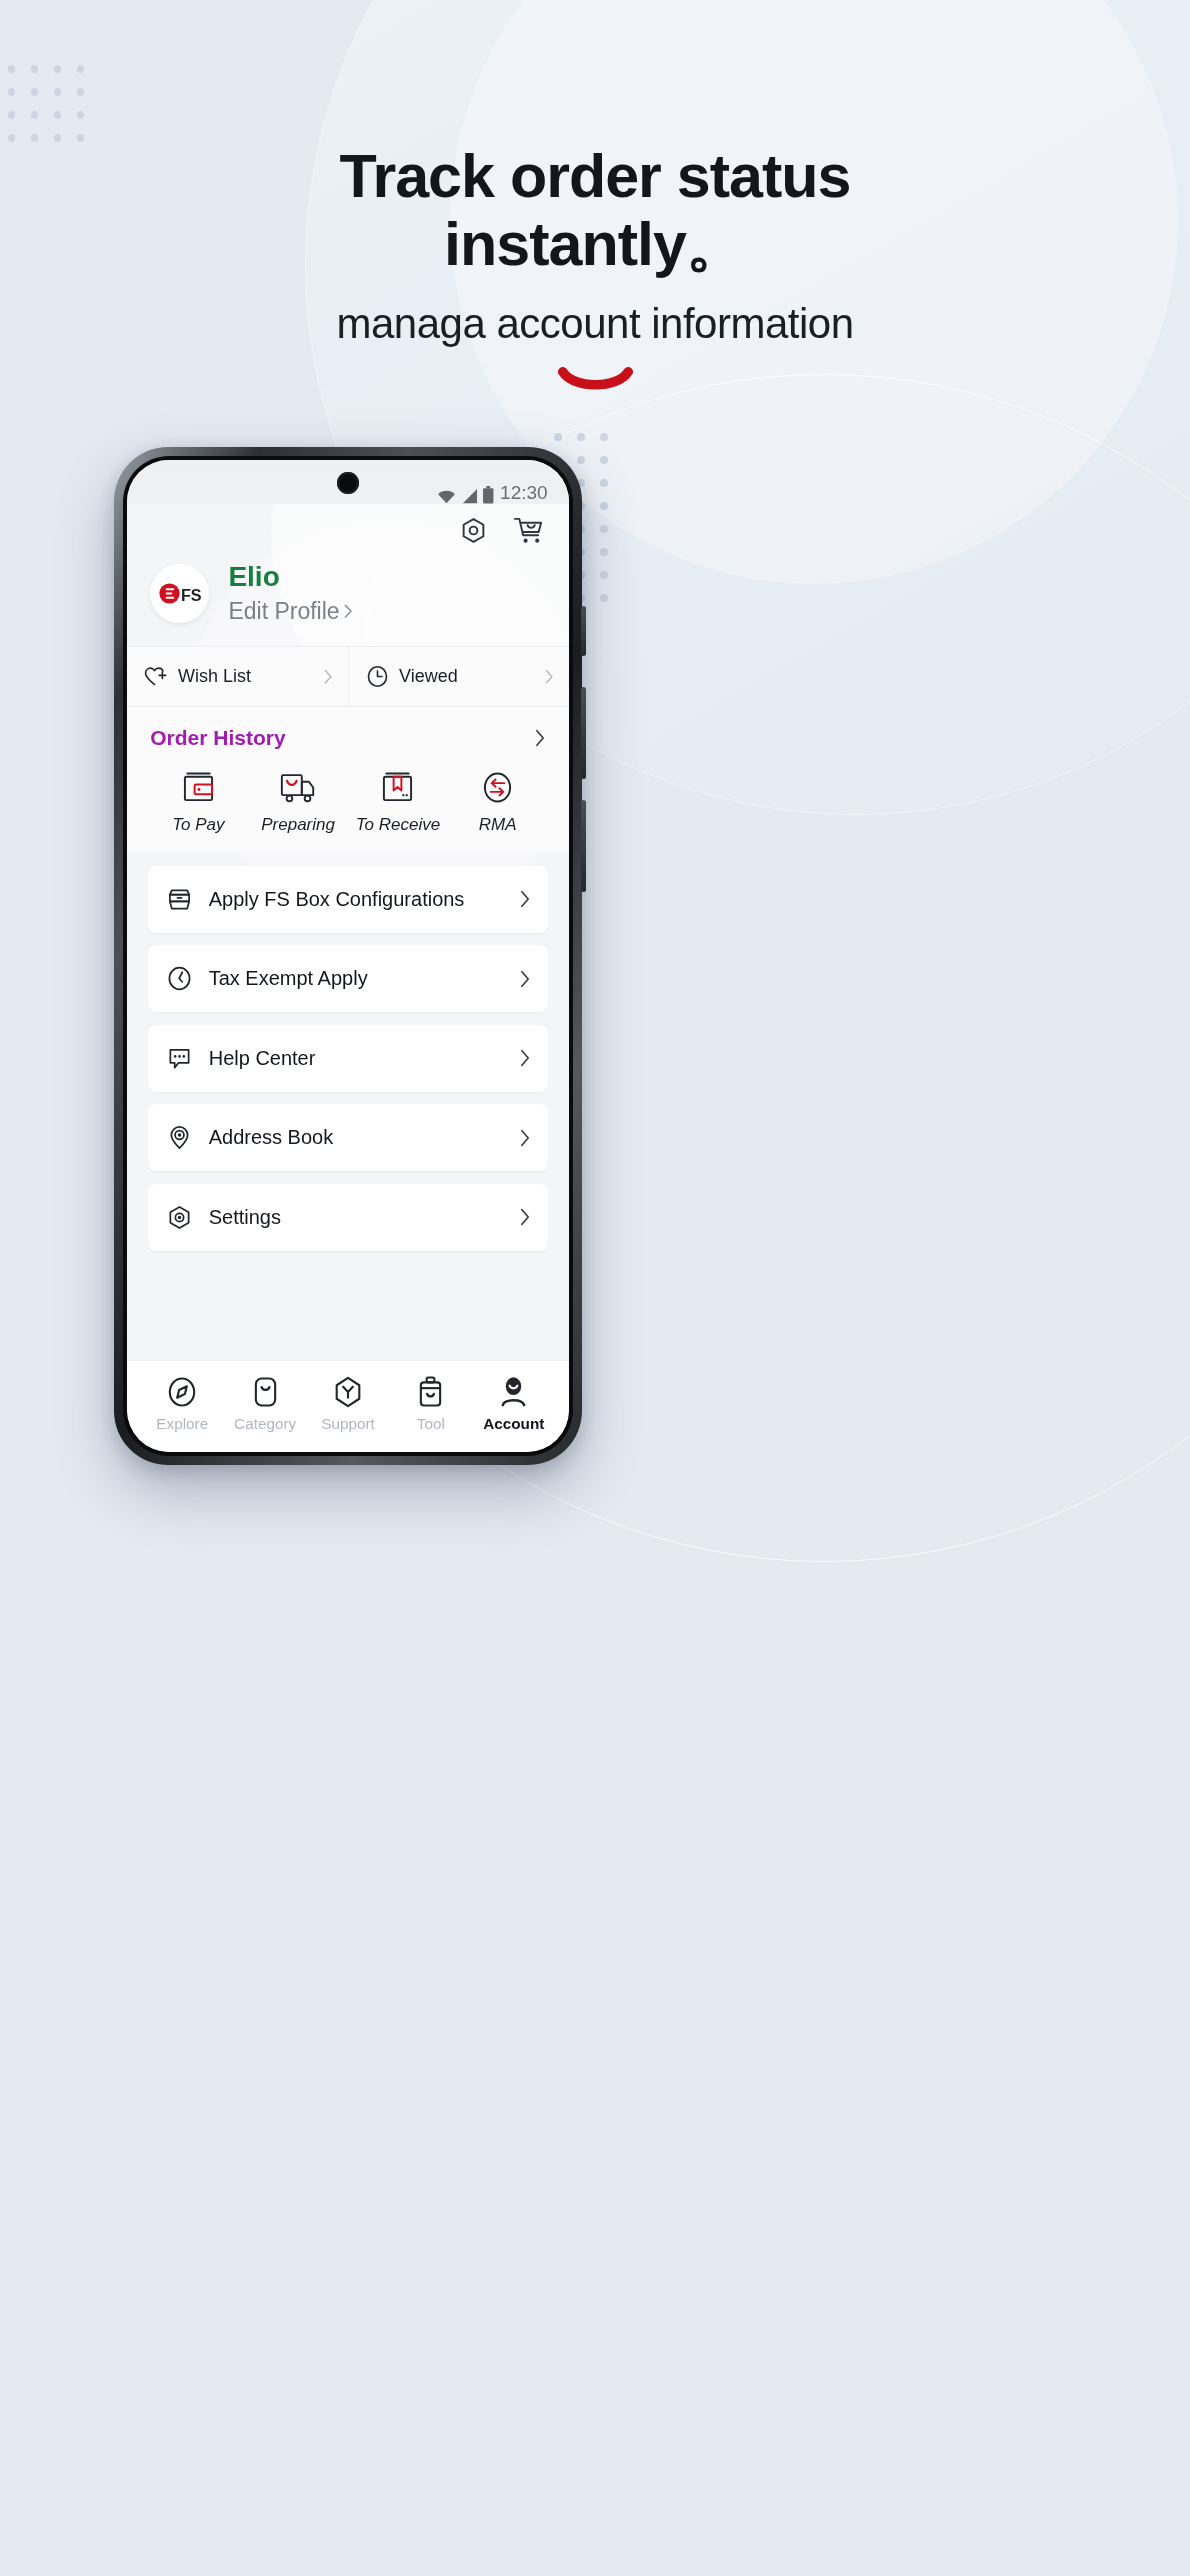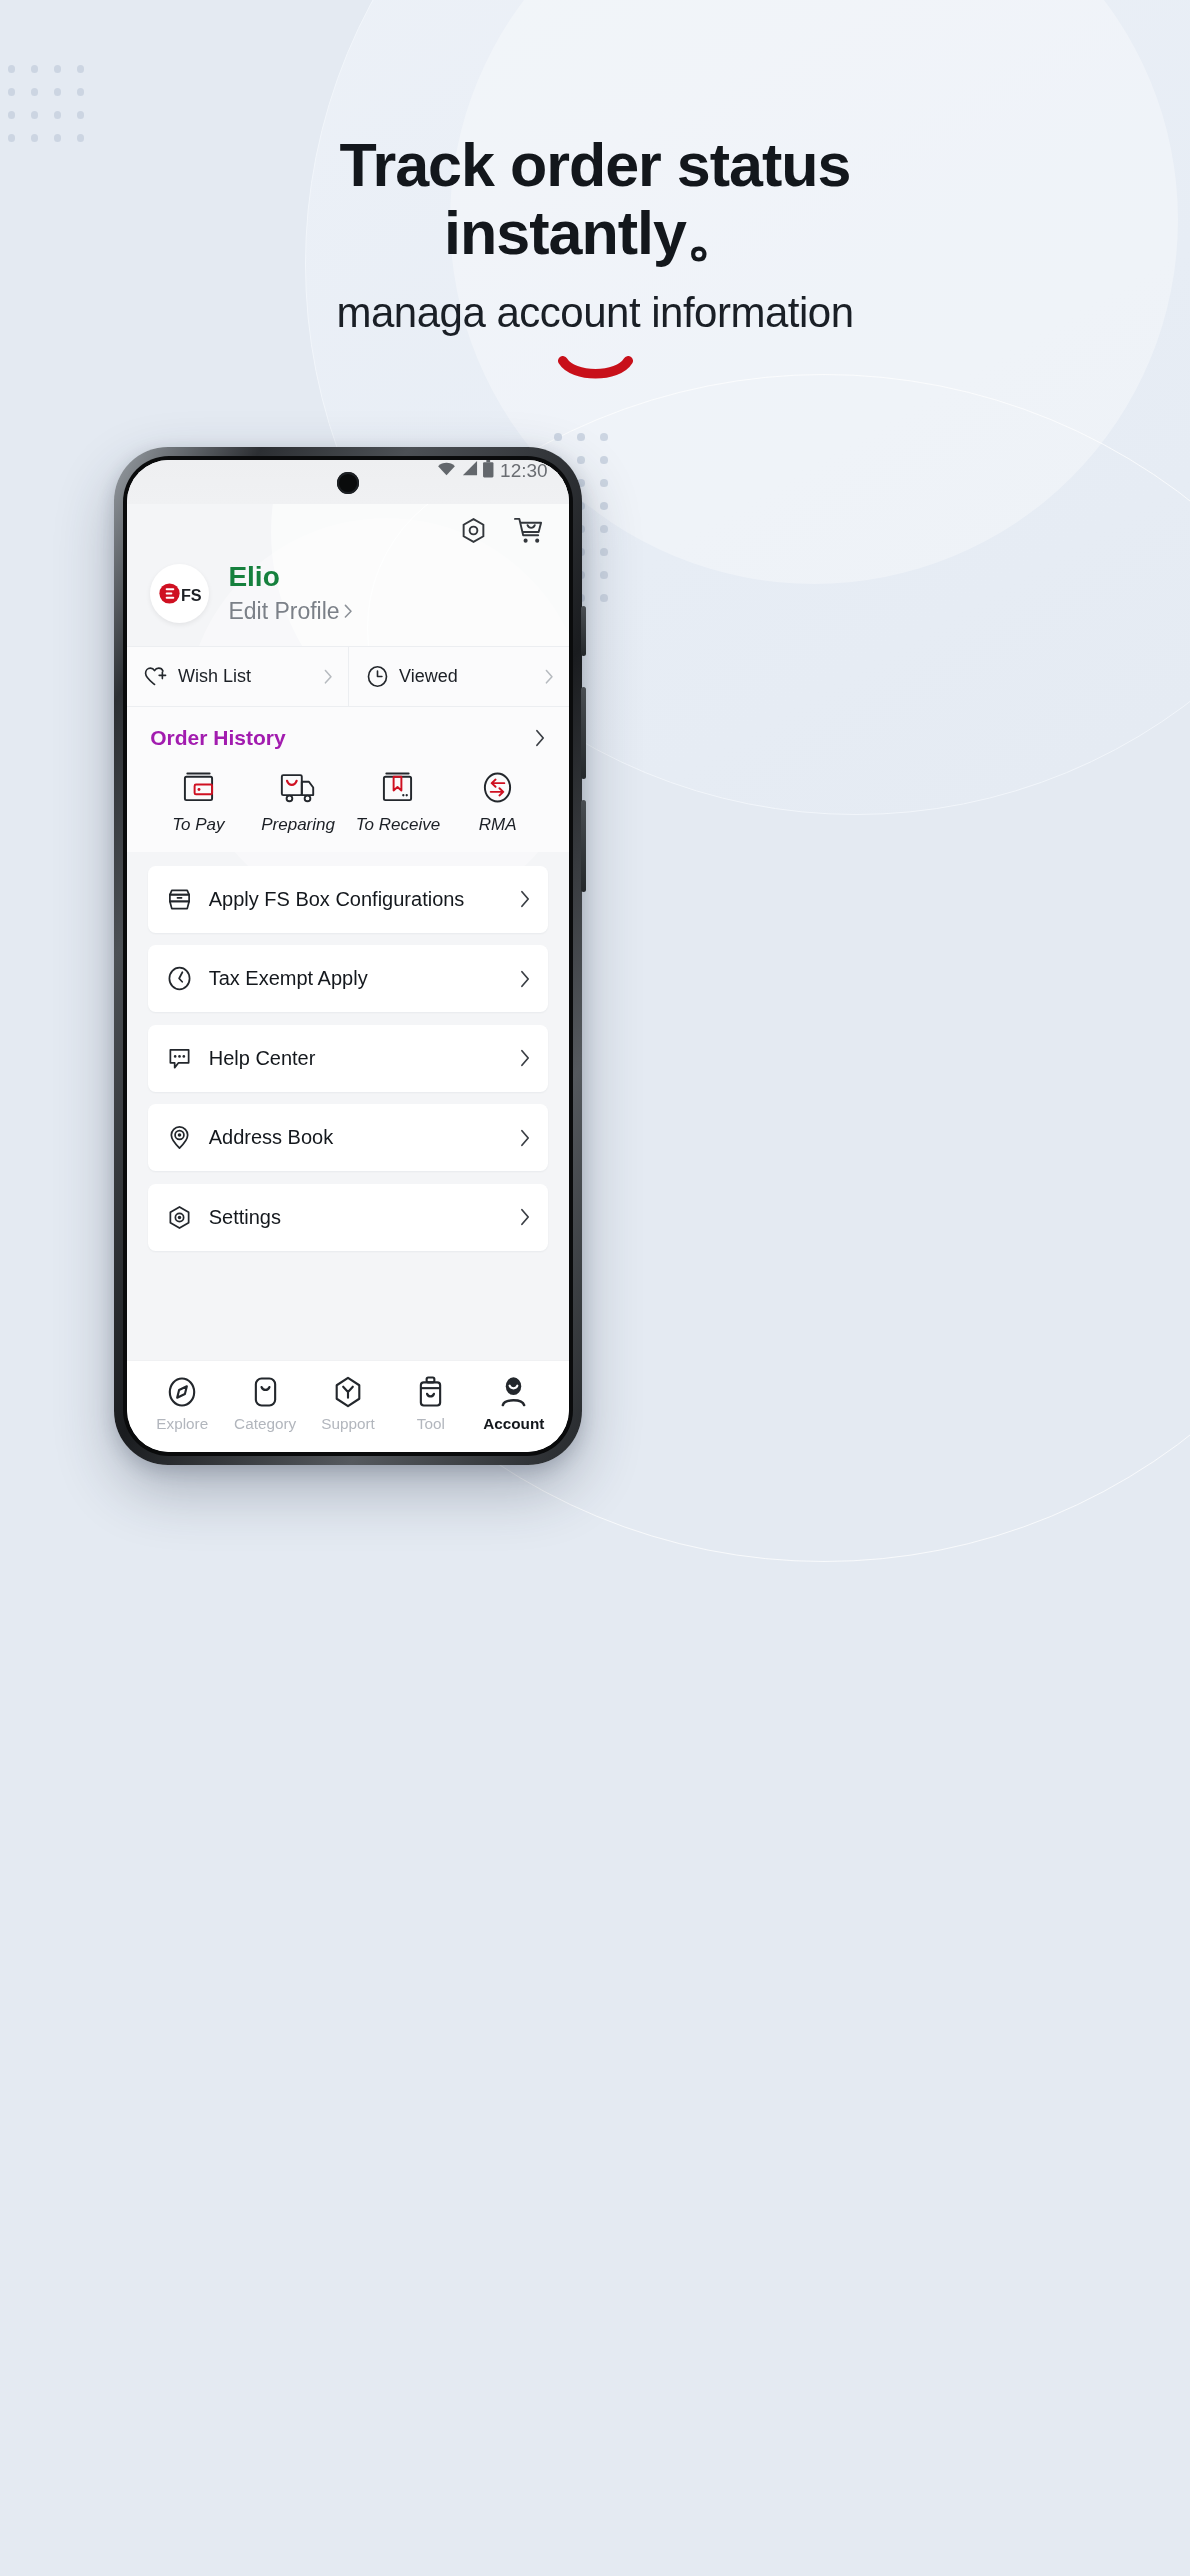--- a/index.html
+++ b/index.html
@@ -32,21 +32,21 @@
   }
 
   .dots-tl { position:absolute; left:7.7px; top:65px; }
   .dots-mr { position:absolute; left:554px; top:433px; }
   .dot-grid { display:grid; gap:15.3px; }
   .dot-grid.c4 { grid-template-columns:repeat(4, 7.7px); }
   .dot-grid.c3 { grid-template-columns:repeat(3, 7.7px); }
   .dot { width:7.7px; height:7.7px; border-radius:50%; background:#ccd5e2; }
 
   
-  .hero { position:absolute; left:0; top:2px; width:1190px; text-align:center; }
+  .hero { position:absolute; left:0; top:13px; width:1190px; text-align:center; }
   .hero-title {
     margin-top:129px;
     font-size:61px;
     line-height:1.12;
     font-weight:700;
     letter-spacing:-1px;
     color:#13171c;
   }
   .hero-sub {
     margin-top:21px;
@@ -99,21 +99,21 @@
   }
   .scr-c3 {
     position:absolute; left:58px; top:58px; width:403px; height:403px;
     border-radius:50%; background:rgba(255,255,255,.35);
   }
 
   
   .statusbar {
     position:relative; z-index:3;
     height:44px; padding:0 21px 0 21px;
-    display:flex; align-items:flex-start; justify-content:flex-end;
+    display:flex; align-items:flex-end; justify-content:flex-end;
     gap:4px;
     background:linear-gradient(180deg,#eeeff1,#f0f1f3);
   }
   .status-time { font-size:19px; color:#6a6d72; font-weight:400; margin-left:1.9px; }
   .punch {
     position:absolute; left:50%; transform:translateX(-50%);
     top:11.5px; width:22px; height:22px; border-radius:50%;
     background:#0a0b0c; z-index:4;
     box-shadow:inset 0 0 0 1.9px #1d2024;
   }

